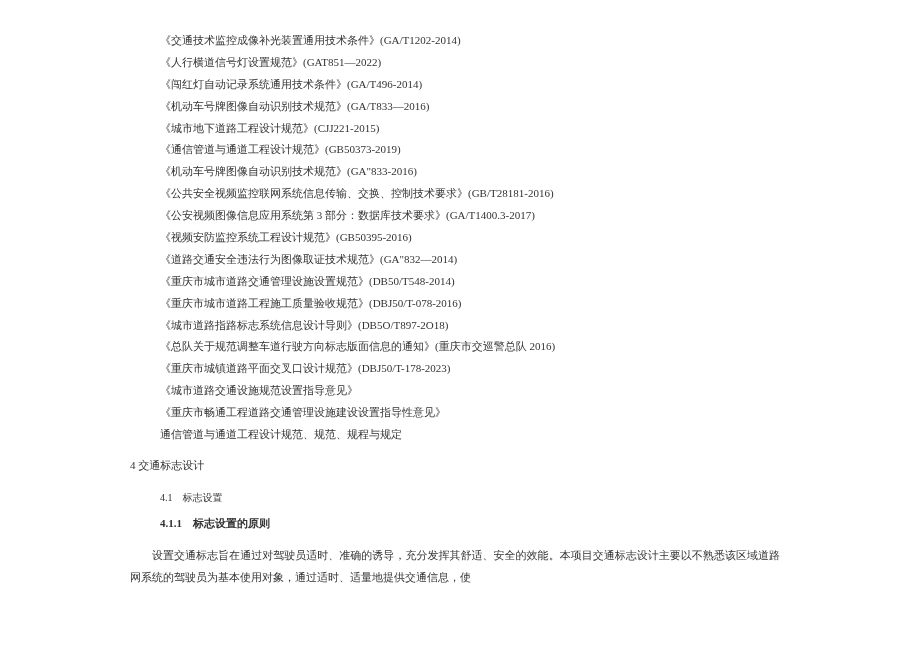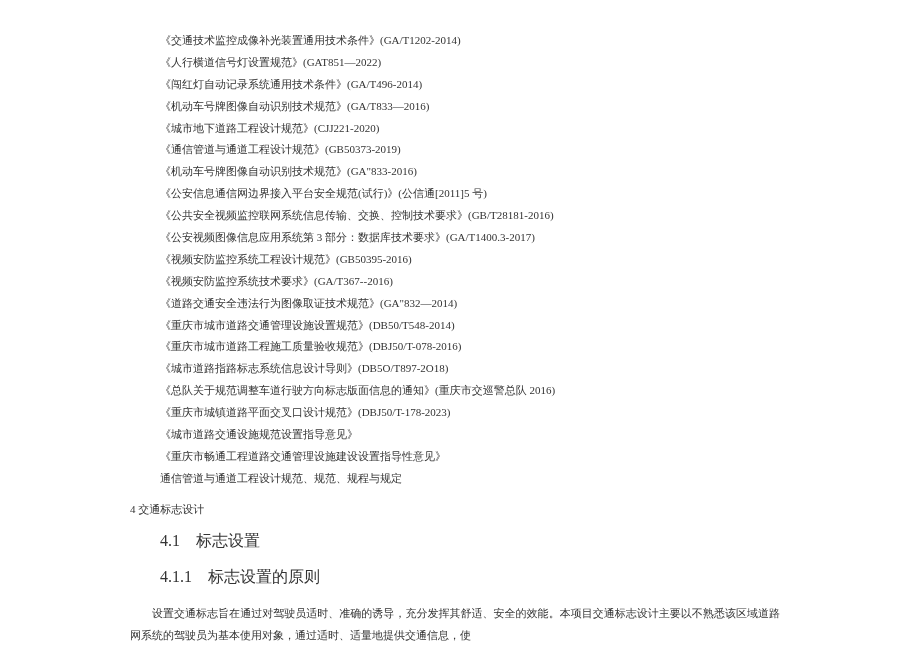--- a/index.html
+++ b/index.html
@@ -15,54 +15,53 @@
     }
     .standards-list .item {
       margin-bottom: 1px;
     }
     .section-title {
       margin-top: 10px;
       margin-left: -30px;
       font-size: 11px;
     }
     .sub-title {
-      margin-top: 6px;
+      margin-top: 12px;
       margin-left: 0;
-      font-size: 16px;
+      font-size: 10px;
     }
     .sub-sub-title {
       margin-top: 6px;
       margin-left: 0;
       margin-bottom: 10px;
-      font-size: 16px;
+      font-size: 11px;
+      font-weight: bold;
     }
     .paragraph {
       margin-left: -30px;
       text-indent: 2em;
       line-height: 2;
       text-align: justify;
       font-size: 11px;
     }
   </style>
 </head>
 <body>
 
 <div class="standards-list">
   <div class="item">《交通技术监控成像补光装置通用技术条件》(GA/T1202-2014)</div>
   <div class="item">《人行横道信号灯设置规范》(GAT851—2022)</div>
   <div class="item">《闯红灯自动记录系统通用技术条件》(GA/T496-2014)</div>
   <div class="item">《机动车号牌图像自动识别技术规范》(GA/T833—2016)</div>
-  <div class="item">《城市地下道路工程设计规范》(CJJ221-2020)</div>
+  <div class="item">《城市地下道路工程设计规范》(CJJ221-2015)</div>
   <div class="item">《通信管道与通道工程设计规范》(GB50373-2019)</div>
   <div class="item">《机动车号牌图像自动识别技术规范》(GA"833-2016)</div>
-  <div class="item">《公安信息通信网边界接入平台安全规范(试行)》(公信通[2011]5 号)</div>
   <div class="item">《公共安全视频监控联网系统信息传输、交换、控制技术要求》(GB/T28181-2016)</div>
   <div class="item">《公安视频图像信息应用系统第 3 部分：数据库技术要求》(GA/T1400.3-2017)</div>
   <div class="item">《视频安防监控系统工程设计规范》(GB50395-2016)</div>
-  <div class="item">《视频安防监控系统技术要求》(GA/T367--2016)</div>
   <div class="item">《道路交通安全违法行为图像取证技术规范》(GA"832—2014)</div>
   <div class="item">《重庆市城市道路交通管理设施设置规范》(DB50/T548-2014)</div>
   <div class="item">《重庆市城市道路工程施工质量验收规范》(DBJ50/T-078-2016)</div>
   <div class="item">《城市道路指路标志系统信息设计导则》(DB5O/T897-2O18)</div>
   <div class="item">《总队关于规范调整车道行驶方向标志版面信息的通知》(重庆市交巡警总队 2016)</div>
   <div class="item">《重庆市城镇道路平面交叉口设计规范》(DBJ50/T-178-2023)</div>
   <div class="item">《城市道路交通设施规范设置指导意见》</div>
   <div class="item">《重庆市畅通工程道路交通管理设施建设设置指导性意见》</div>
   <div class="item">通信管道与通道工程设计规范、规范、规程与规定</div>
 </div>

